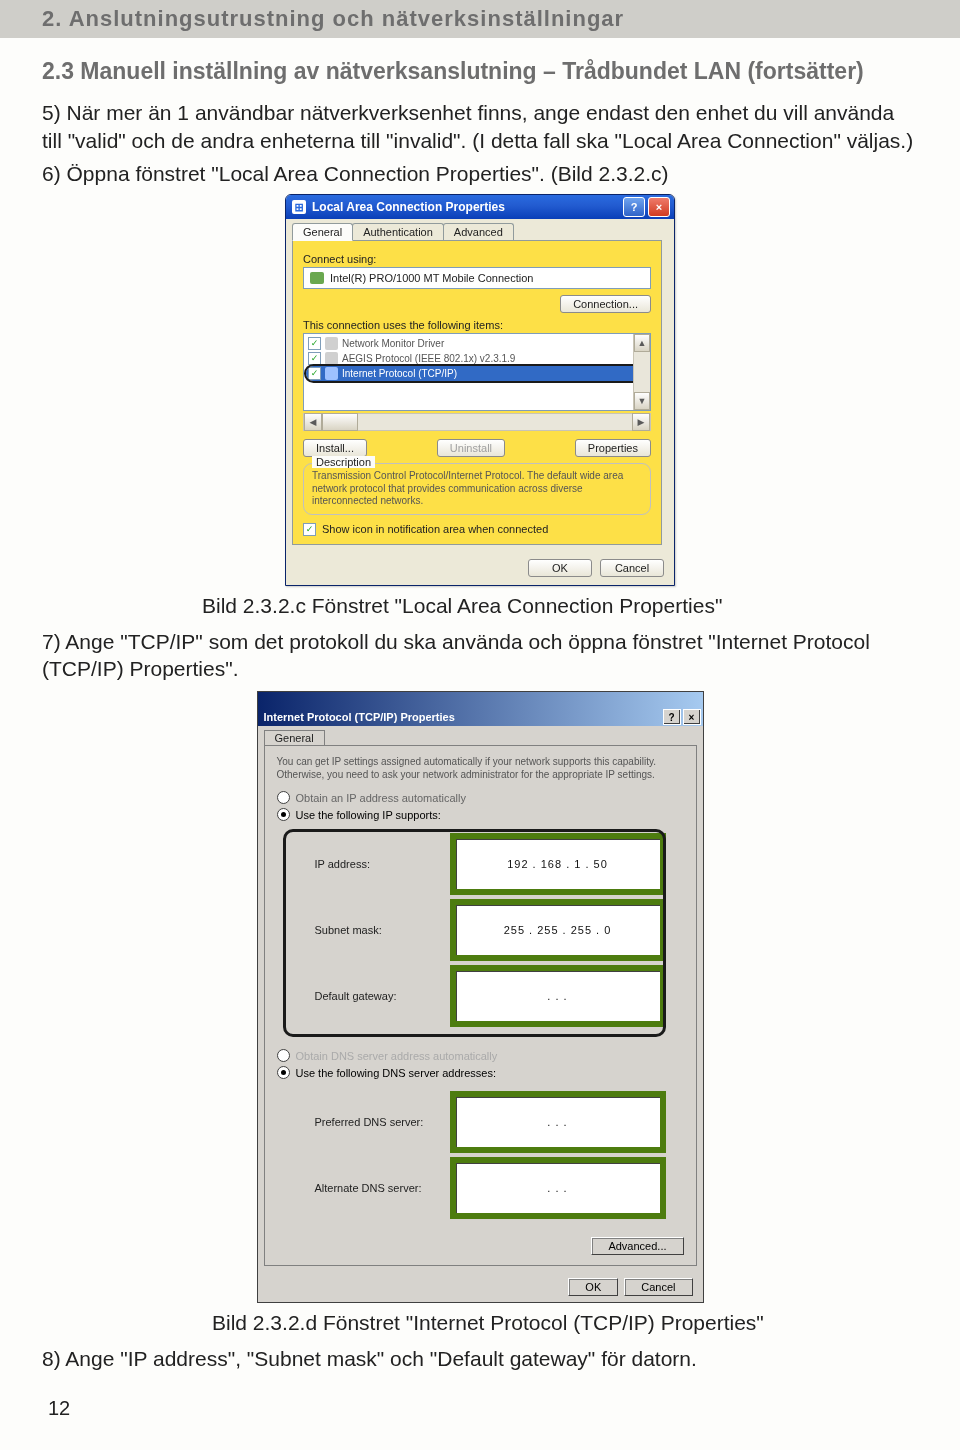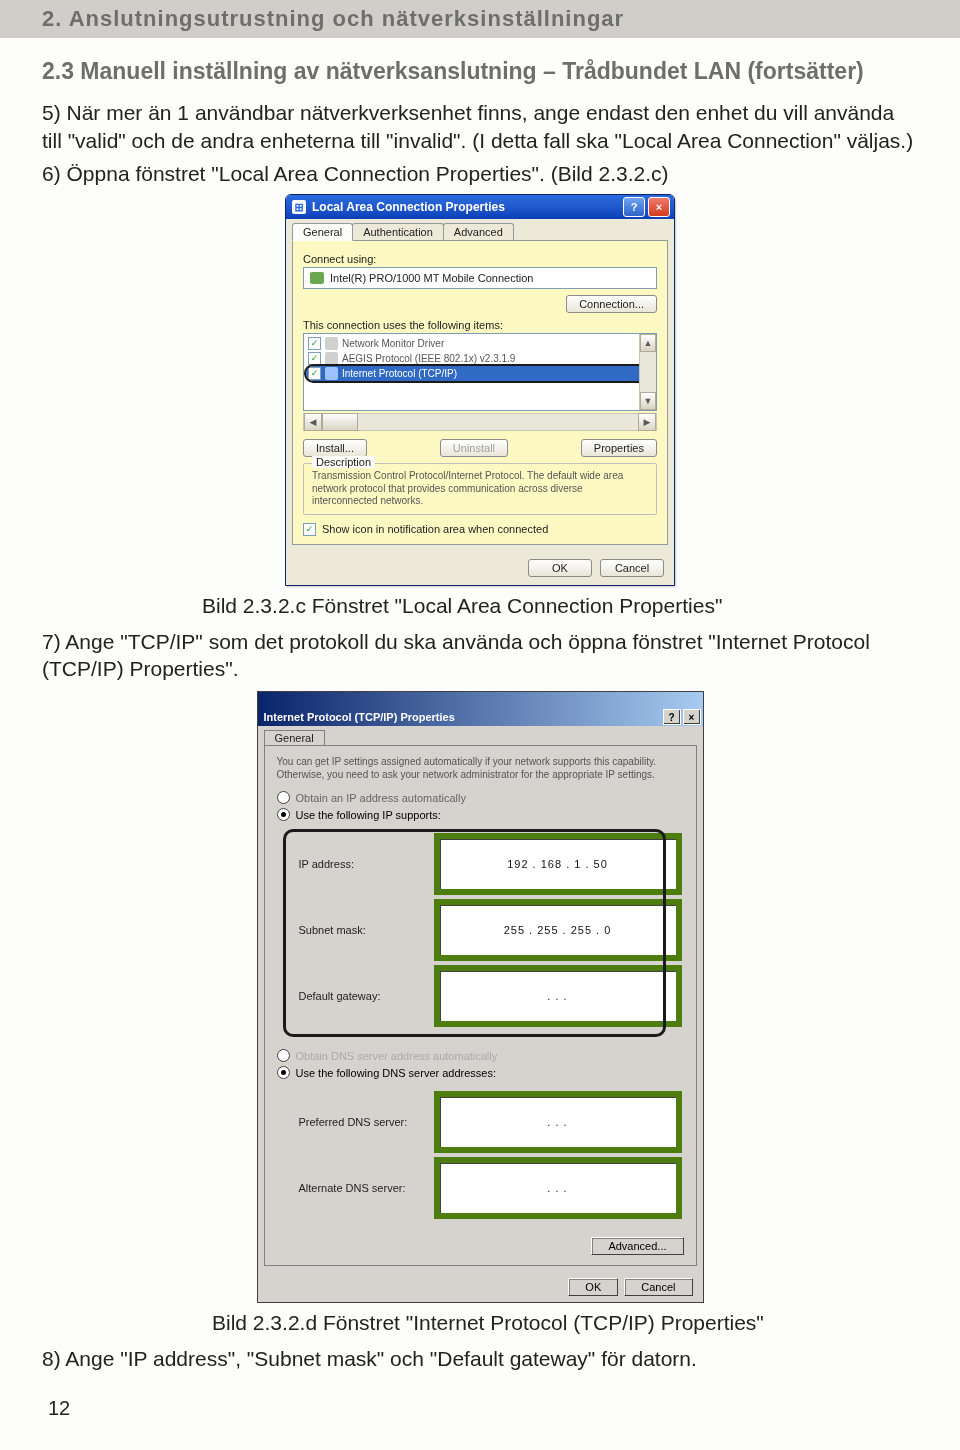--- a/index.html
+++ b/index.html
@@ -107,23 +107,23 @@
   }
   .tab.active{
     background:#fcfcfa;
     z-index:2;
     border-bottom:1px solid #fcfcfa;
     margin-bottom:-1px;
     font-weight:normal;
   }
   .tabbody{
     border:1px solid #919b9c;
-    margin:0 6px 6px 6px;
+    margin:0 12px 6px 6px;
     padding:10px 10px 8px 10px;
-    background:#fef9c3;
+    background:#fde047;
   }
   .lbl{font-size:11px;color:#222;margin:2px 0}
   .sunken{
     background:#fff;
     border:1px solid #7f9db9;
     padding:4px 6px;
     display:flex;align-items:center;gap:6px;
     font-size:11px;
   }
   .nic-ico{width:14px;height:12px;background:#6aa84f;border-radius:2px}
@@ -165,21 +165,21 @@
   }
   .sbtn{height:16px;background:linear-gradient(#fefefe,#d9d4c4);border:1px solid #b0ab99;display:flex;align-items:center;justify-content:center;font-size:9px;color:#5a5a5a}
   .scroll-h{
     height:16px;background:#e9e6da;border:1px solid #c8c4b6;
     display:flex;align-items:center;margin-top:2px;
   }
   .hknob{height:100%;width:34px;background:linear-gradient(#fefefe,#d9d4c4);border:1px solid #b0ab99}
   .hfiller{flex:1}
   .btnrow3{display:flex;justify-content:space-between;gap:8px;margin:8px 0 6px 0}
   .grp{
-    border:1px solid #c0c0c0;border-radius:2px;
+    border:1px solid #c0c0c0;border-radius:9px;
     padding:6px 8px;margin-top:4px;position:relative;
   }
   .grp .legend{
     position:absolute;top:-8px;left:8px;background:#fcfcfa;padding:0 4px;font-size:11px;
   }
   .desc{font-size:10px;color:#555;line-height:1.25}
   .chkrow{display:flex;align-items:center;gap:6px;margin:8px 0 0 0;font-size:11px}
   .dlg-foot{
     display:flex;justify-content:flex-end;gap:8px;
     padding:8px 10px;
@@ -221,21 +221,21 @@
   .radio-row{display:flex;align-items:center;gap:6px;font-size:11px;margin:4px 0;color:#666}
   .radio{
     width:11px;height:11px;border:1px solid #404040;border-radius:50%;
     background:#fff;display:inline-flex;align-items:center;justify-content:center;
   }
   .radio.sel::after{content:"";width:5px;height:5px;border-radius:50%;background:#000}
   .radio-row.black{color:#000}
   .ipgrid{
     padding:4px 2px 8px 22px;
   }
-  .iprow{display:flex;align-items:center;margin:4px 0;font-size:11px}
+  .iprow{display:flex;align-items:center;margin:4px 16px;font-size:11px}
   .iplabel{width:135px;color:#222}
   .ipbox{
     flex:1;height:18px;background:#fff;border:6px solid #4d7c0f;
     box-shadow:inset 1px 1px #404040;
     display:flex;align-items:center;justify-content:space-evenly;
     font-size:11px;letter-spacing:1px;padding:16px 6px;color:#111;text-align:center;
   }
   .frame2{
     position:relative;margin:2px 0 10px 0;
   }

